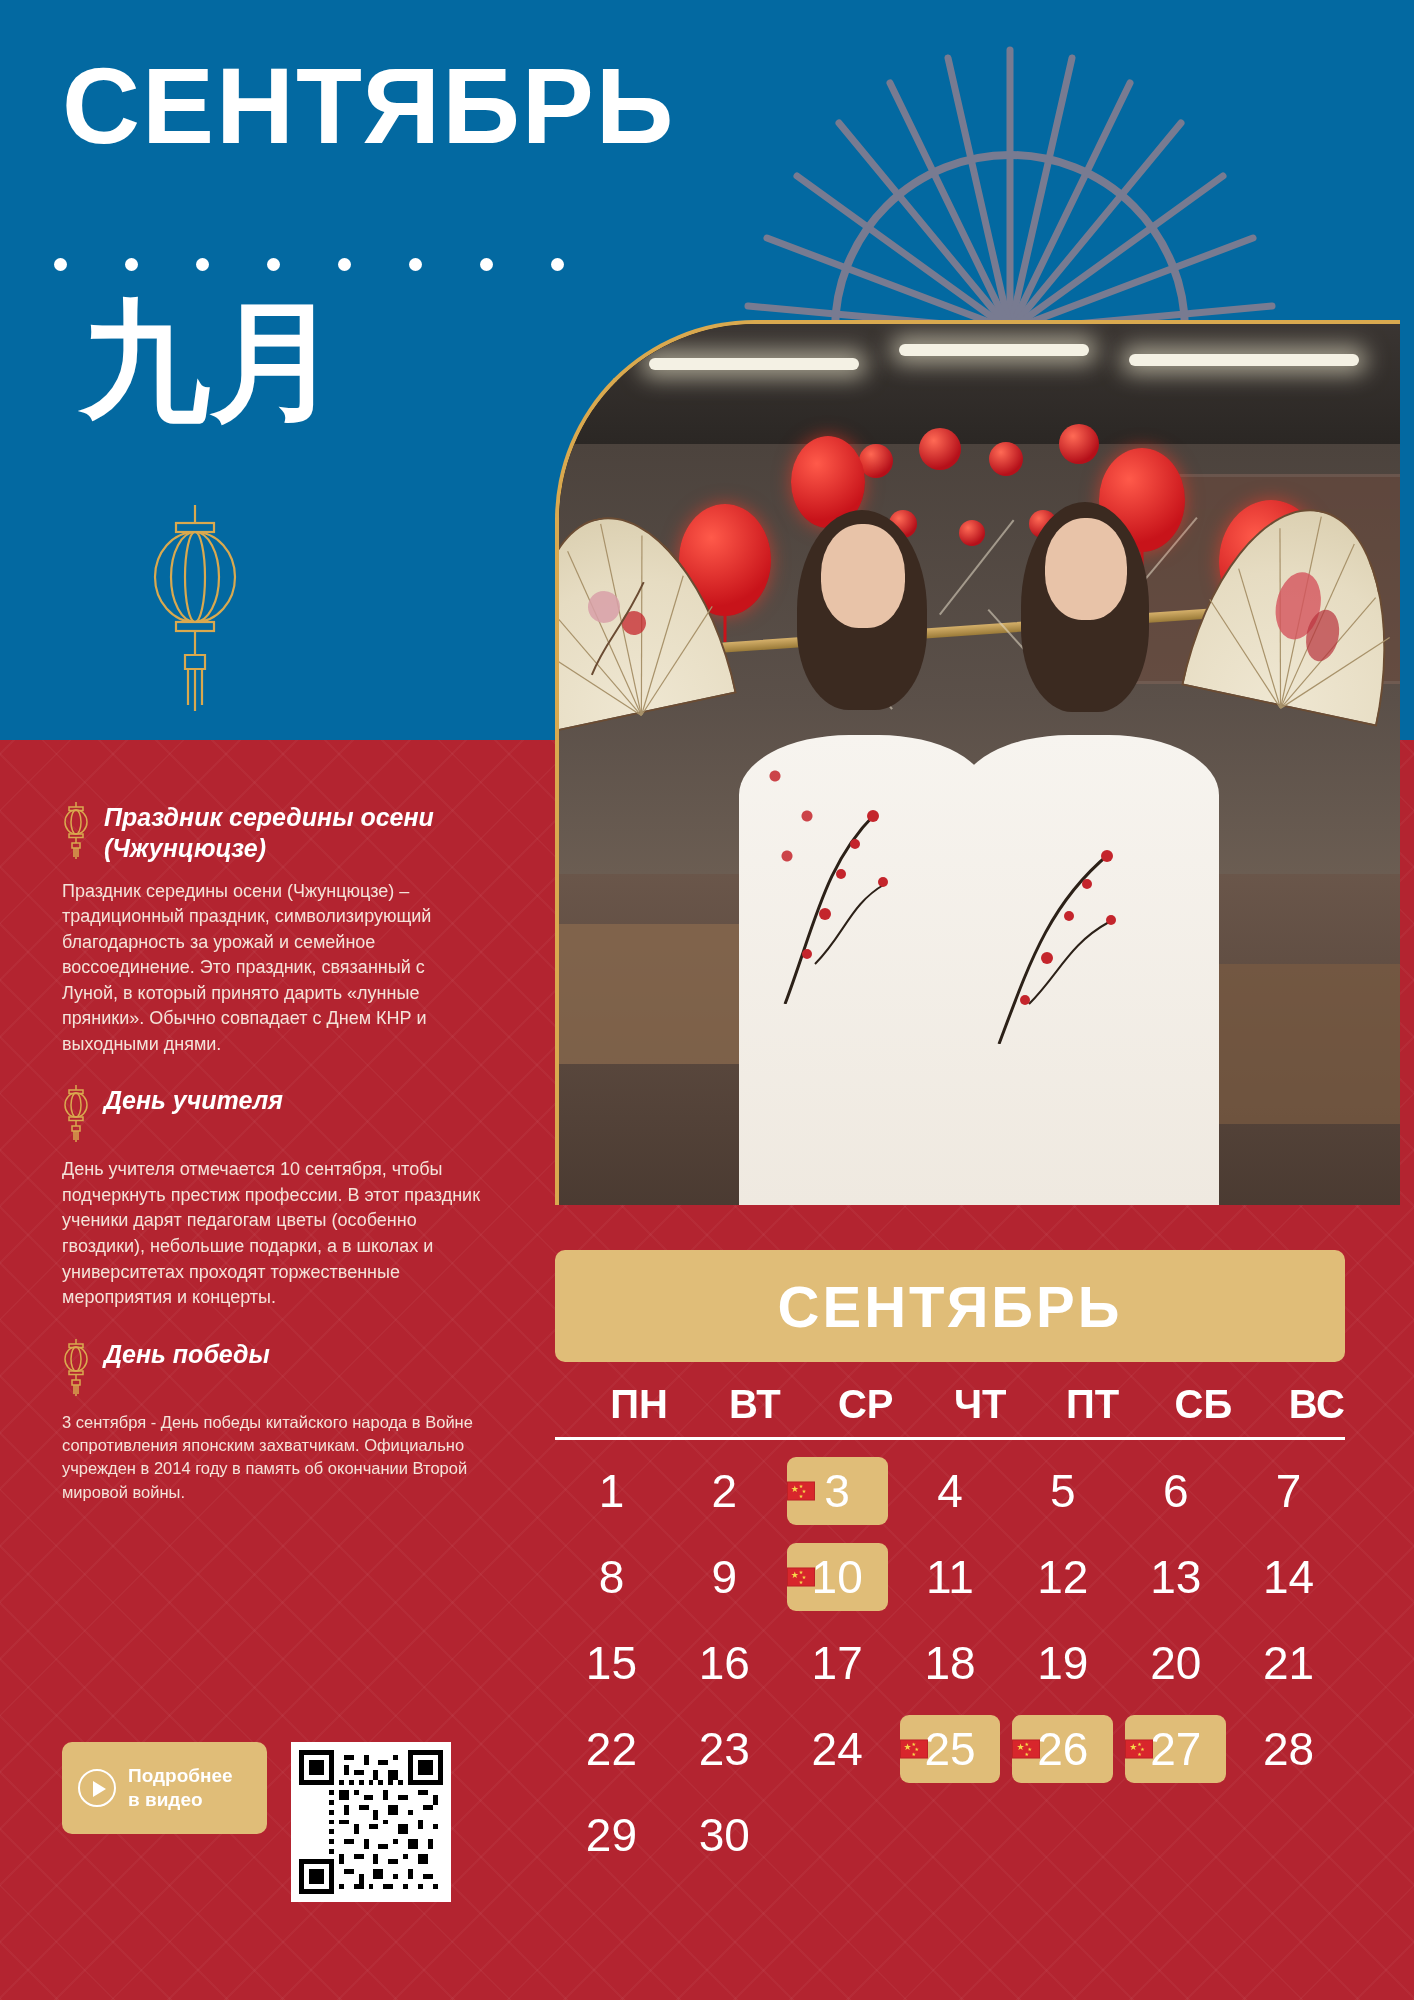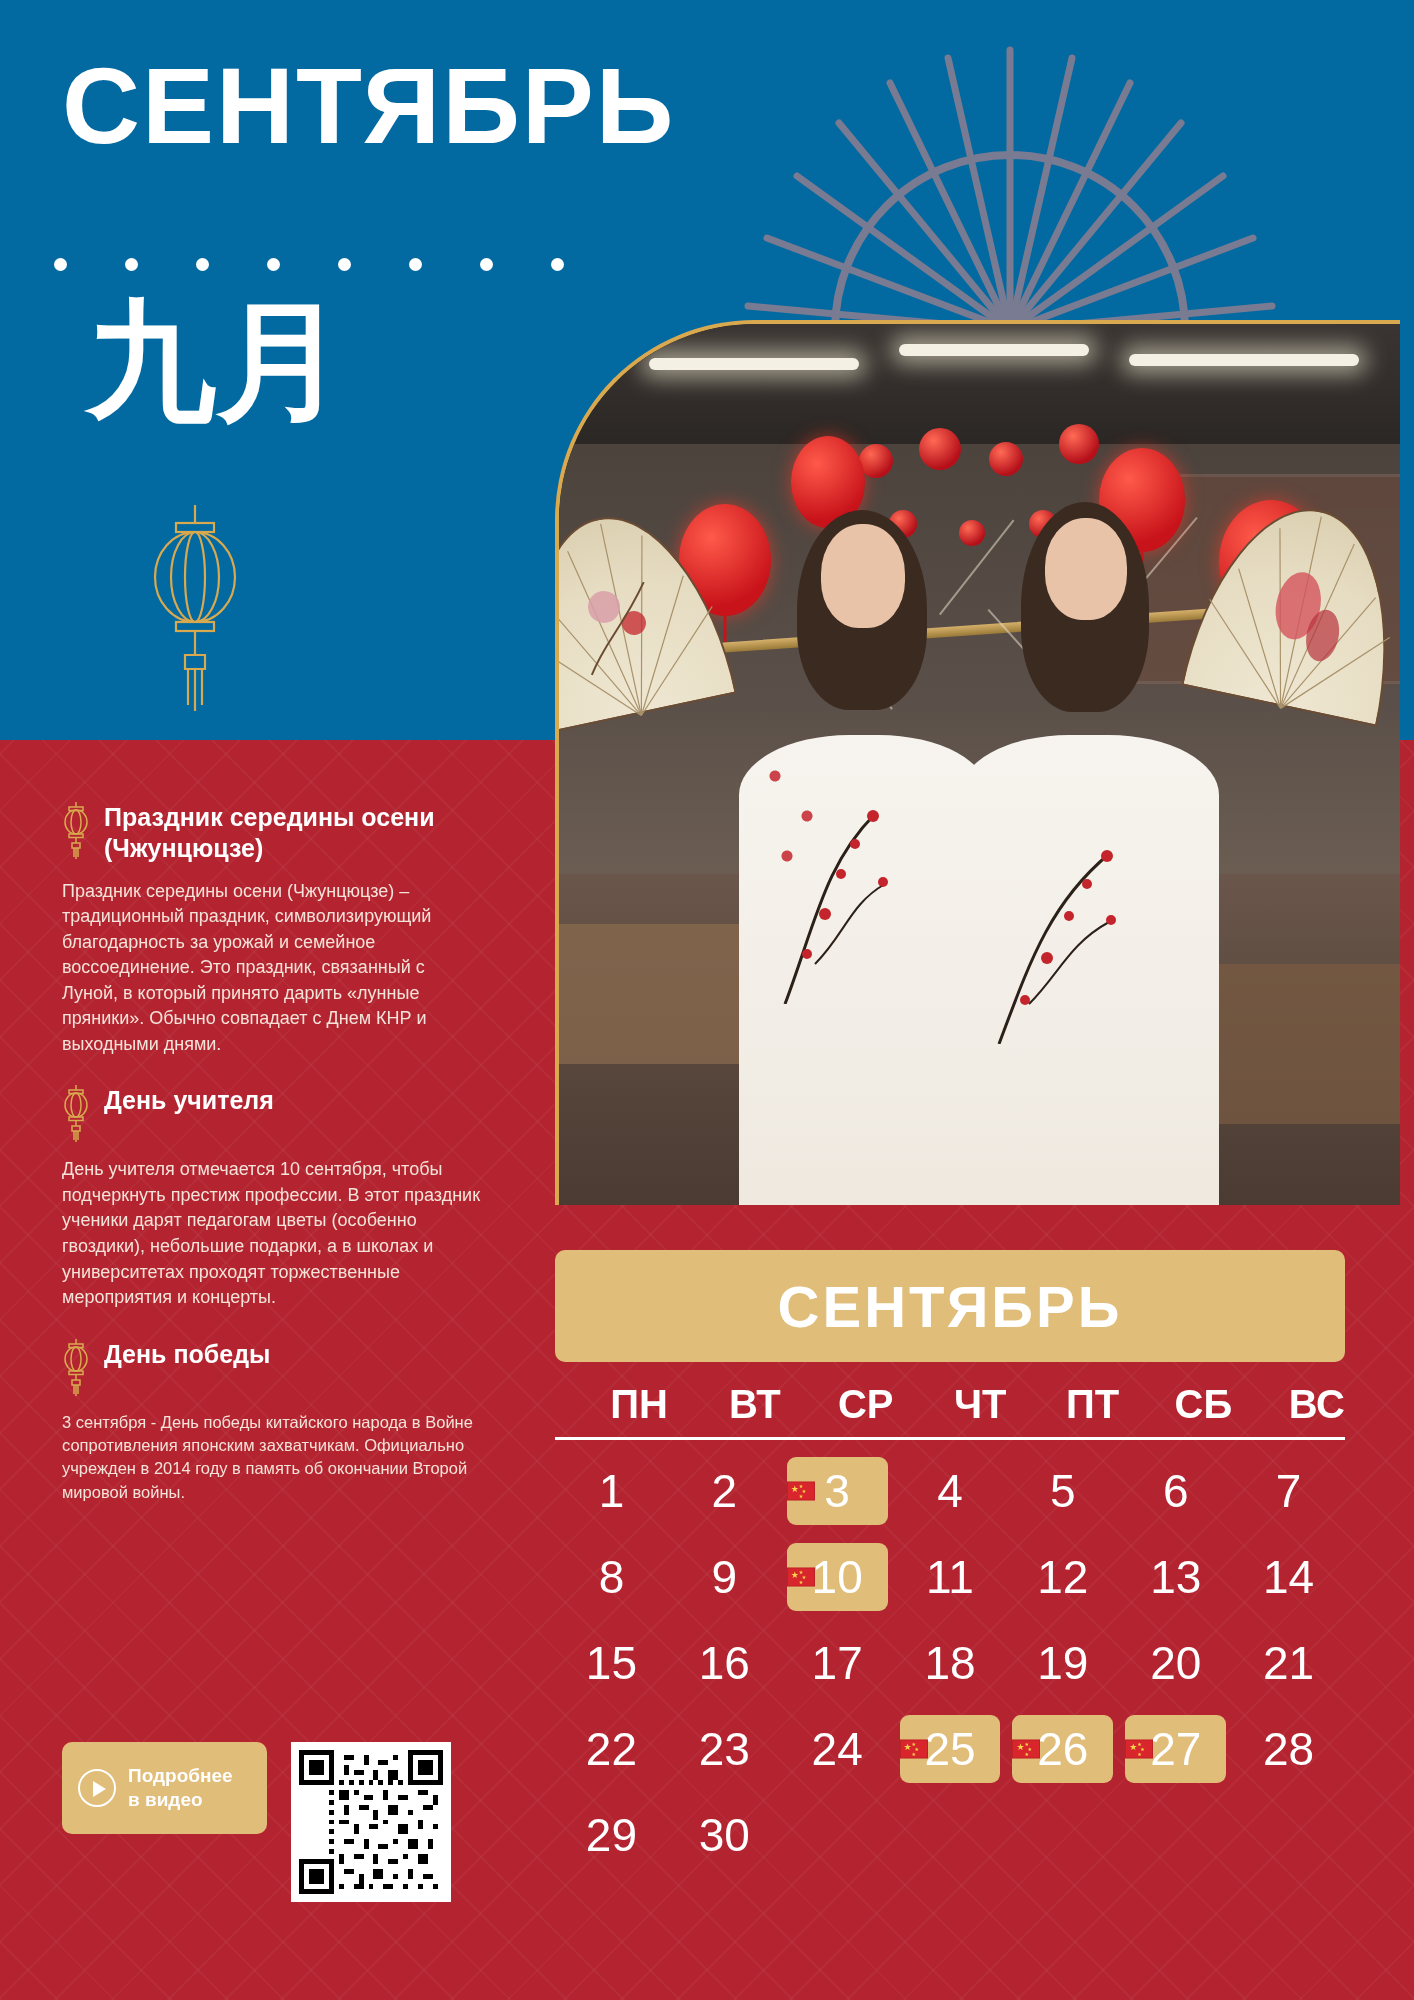--- a/index.html
+++ b/index.html
@@ -54,21 +54,21 @@
     display: flex;
     gap: 58px;
   }
   .dots-row .dot {
     width: 13px; height: 13px;
     border-radius: 50%;
     background: #ffffff;
   }
   .month-cn {
     position: absolute;
-    left: 86px; top: 296px;
+    left: 80px; top: 296px;
     font-size: 130px;
     line-height: 1;
     color: #ffffff;
     font-family: "DejaVu Sans", sans-serif;
     font-weight: bold;
   }
 
   
   .lantern-big {
     position: absolute;
@@ -192,20 +192,21 @@
     position: absolute;
     left: 62px; top: 800px;
     width: 420px;
   }
   .info-block { margin-bottom: 26px; }
   .info-head {
     display: flex;
     align-items: flex-start;
     gap: 14px;
     margin-bottom: 14px;
+    font-style: italic;
   }
   .lantern-icon { flex: 0 0 auto; width: 28px; height: 58px; margin-top: 2px; }
   .info-title {
     font-size: 25px;
     font-weight: bold;
     color: #ffffff;
     line-height: 1.25;
     padding-top: 2px;
   }
   .info-text {

